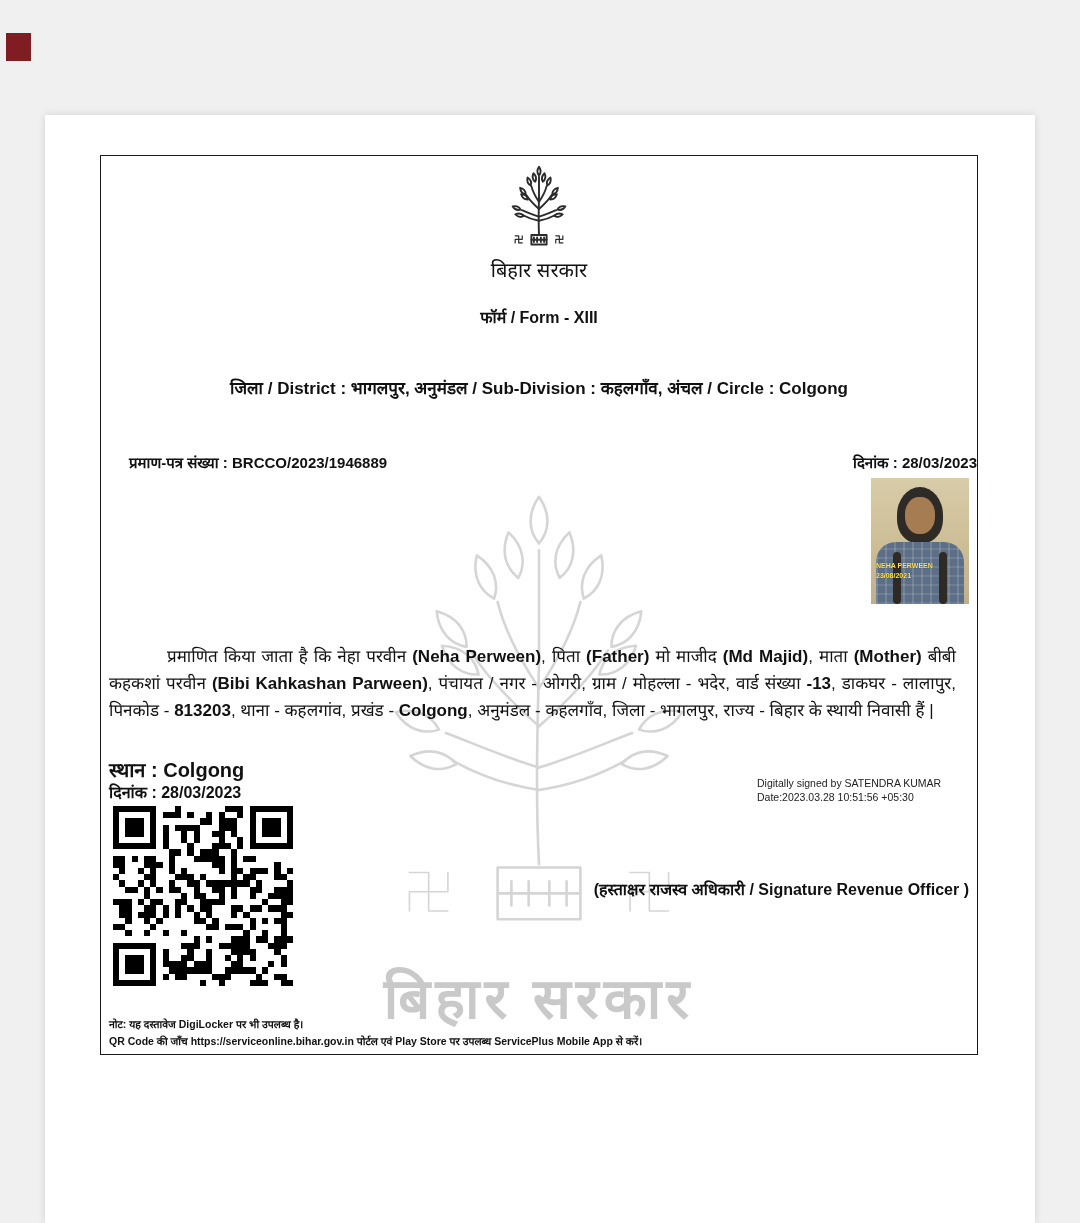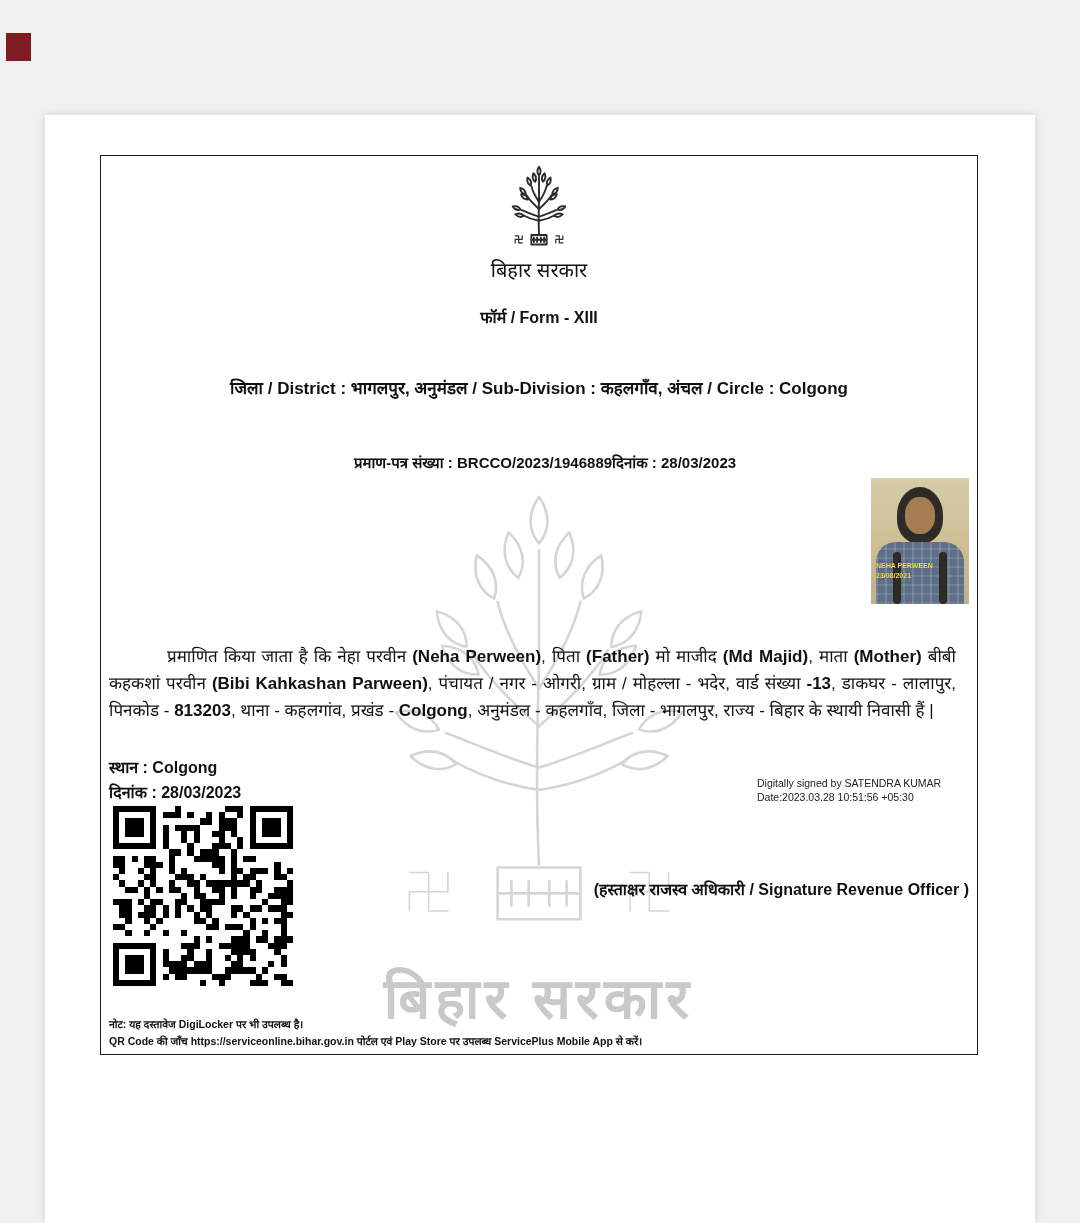--- a/index.html
+++ b/index.html
@@ -33,42 +33,42 @@
   }
   
   .content { position:absolute; inset:0; z-index:1; }
   .emblem { position:absolute; top:6px; left:0; right:0; text-align:center; }
   .emblem svg { width:64px; height:92px; color:#2b2b2b; stroke-width:6; }
   .h-hindi   { position:absolute; top:100px; left:0; right:0; text-align:center; font-size:20px; }
   .h-eng     { position:absolute; top:122px; left:0; right:0; text-align:center; font-size:20px; font-weight:bold; }
   .h-form    { position:absolute; top:150px; left:0; right:0; text-align:center; font-size:16px; font-weight:bold; }
   .h-title   { position:absolute; top:194px; left:0; right:0; text-align:center; font-size:17px; font-weight:bold; }
   .h-district{ position:absolute; top:220px; left:0; right:0; text-align:center; font-size:17px; font-weight:bold; }
-  .meta-row  { position:absolute; top:296px; left:8px; right:16px; display:flex; justify-content:center; font-size:15px; font-weight:bold;margin-left:20px; }
+  .meta-row  { position:absolute; top:296px; left:8px; right:0; display:flex; justify-content:space-between; font-size:15px; font-weight:bold;margin-left:20px; }
   
   .photo { position:absolute; top:322px; right:8px; width:98px; height:126px;
            background:linear-gradient(180deg,#d8cca9 0%,#ccbd95 55%,#c0af8c 100%);
            overflow:hidden; }
   .photo-hair { position:absolute; top:9px; left:50%; transform:translateX(-50%); width:46px; height:56px; background:#2e2a26; border-radius:50% 50% 42% 42%; }
   .photo-face { position:absolute; top:19px; left:50%; transform:translateX(-50%); width:30px; height:37px; background:#a67c52; border-radius:46%; }
   .photo-torso { position:absolute; bottom:0; left:50%; transform:translateX(-50%); width:88px; height:62px;
                  background:#5d6f86; border-radius:20px 20px 0 0;
                  background-image:
                    repeating-linear-gradient(90deg, rgba(255,255,255,.14) 0 2px, transparent 2px 9px),
                    repeating-linear-gradient(0deg, rgba(255,255,255,.10) 0 2px, transparent 2px 9px); }
   .braid { position:absolute; width:8px; height:52px; background:#2e2a26; bottom:0; border-radius:4px; }
   .braid.l { left:22px; } .braid.r { right:22px; }
   .photo-caption { position:absolute; left:5px; bottom:24px; color:#ffe34d; font-size:7px; font-weight:bold; line-height:1.35; text-shadow:0 0 1px rgba(0,0,0,.6); }
   
   .body-par {
     position:absolute; top:488px; left:8px; right:21px;
     font-size:17px; line-height:1.58; text-align:justify; text-indent:58px;
   }
   .body-par .bold { font-weight:bold; }
-  .place { position:absolute; top:600px; left:8px;  font-size:16px; font-weight:bold; }
+  .place { position:absolute; top:600px; left:8px;  font-size:20px; font-weight:bold; }
   .date2 { position:absolute; top:625px; left:8px;  font-size:16px; font-weight:bold; }
   .qr { position:absolute; top:650px; left:12px; width:180px; height:180px; background:#fff; }
   .qr svg { width:100%; height:100%; display:block; }
   .dsign { position:absolute; top:620px; right:5px; width:215px; font-size:10.5px; color:#222; line-height:1.35; }
   .sig-label { position:absolute; top:722px; right:8px; font-size:16px; font-weight:bold; text-align:right;margin-left:14px; }
   .footer { position:absolute; left:8px; bottom:5px; font-size:10.5px; font-weight:bold; line-height:1.55; }
 </style>
 </head>
 <body>
 

